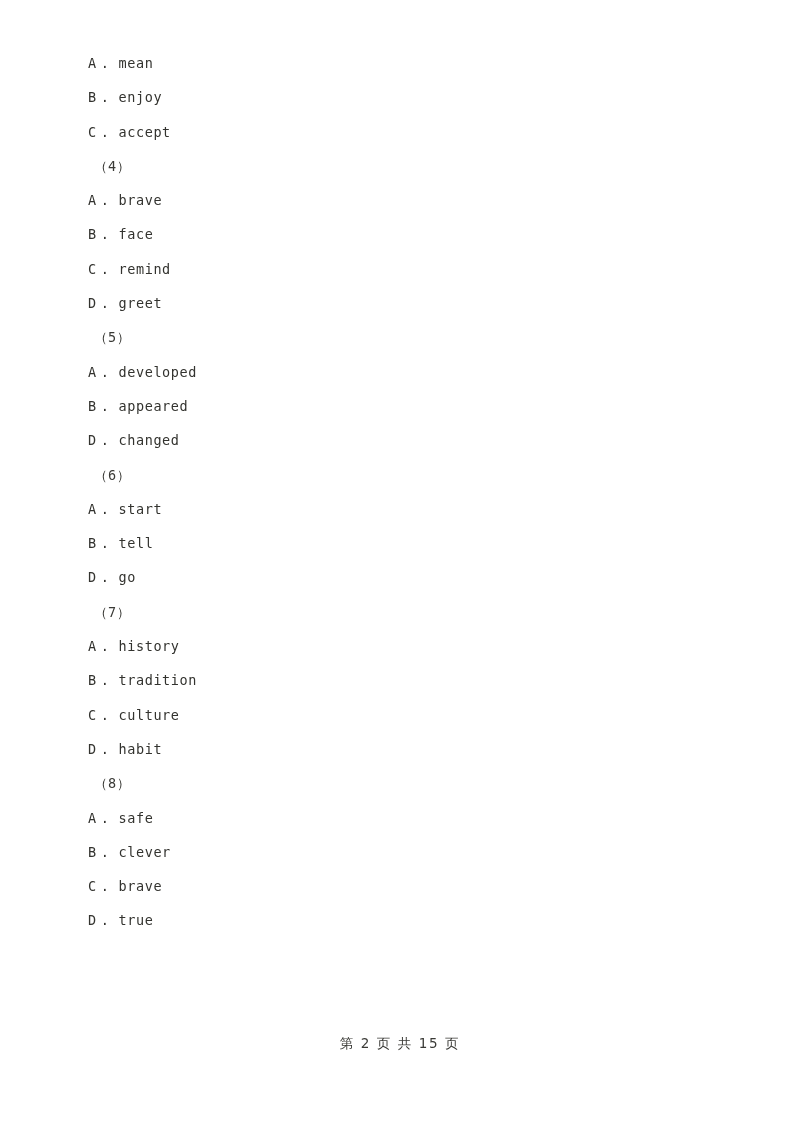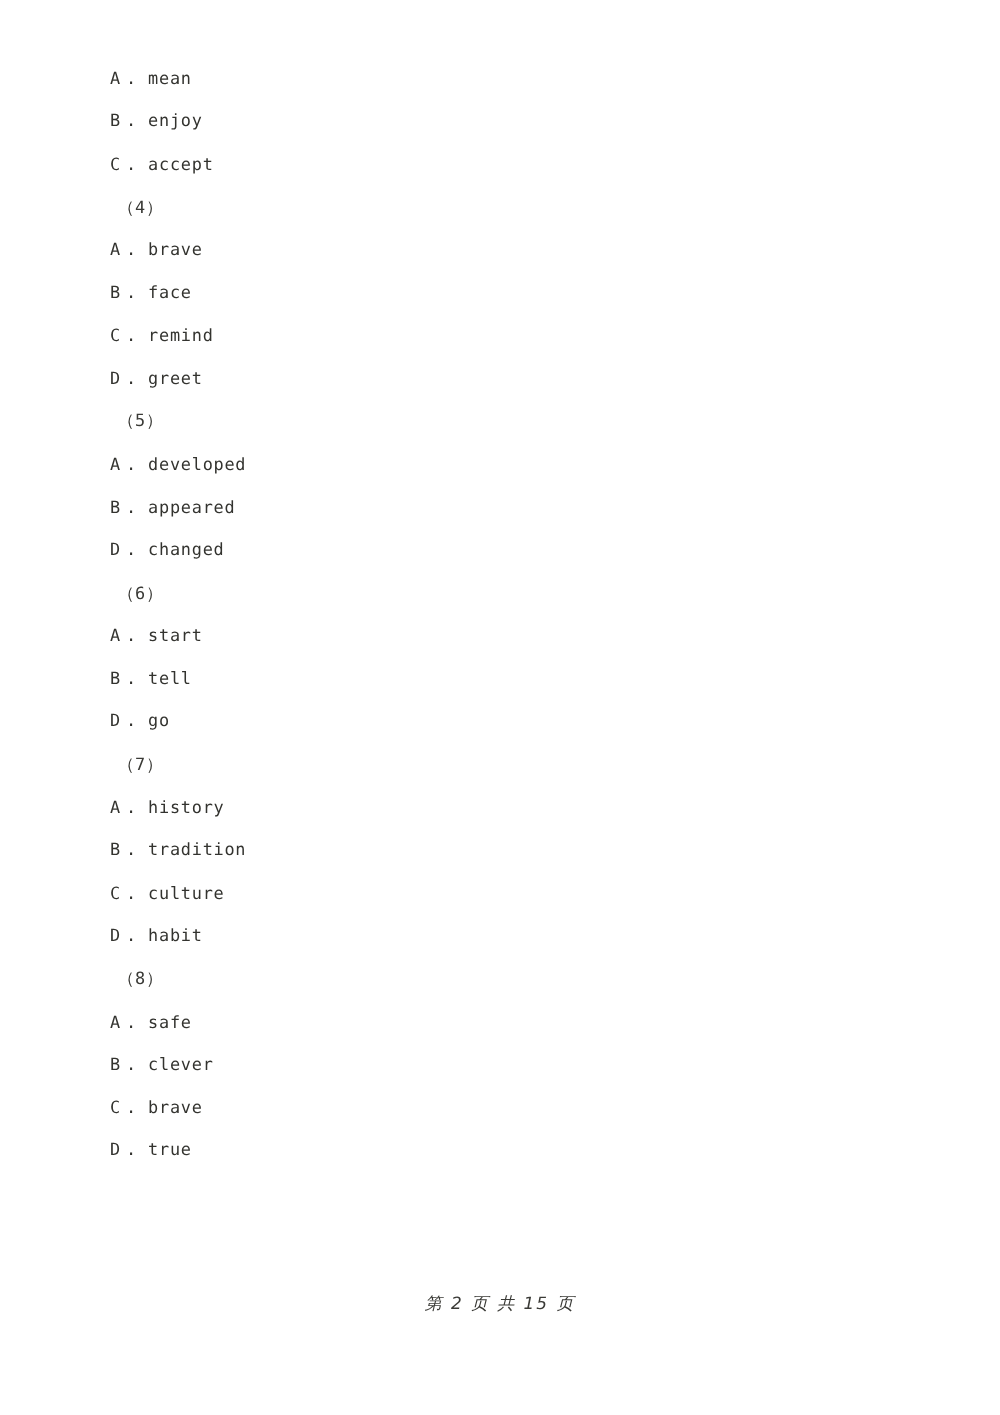--- a/index.html
+++ b/index.html
@@ -71,21 +71,20 @@
     left: 0;
     top: 1032px;
     width: 800px;
     text-align: center;
     font-size: 13.5px;
     line-height: 22px;
     letter-spacing: 1.6px;
     color: #3a3a36;
     font-family: "DejaVu Sans", "Liberation Sans", sans-serif;
     white-space: pre;
-    font-style: italic;
   }
 </style>
 </head>
 <body>
 
 <div class="page">
 
   <div class="content">
       <div class="line option"><span class="opt-letter">A</span><span class="opt-sep">.</span><span class="opt-text">mean</span></div>
       <div class="line option"><span class="opt-letter">B</span><span class="opt-sep">.</span><span class="opt-text">enjoy</span></div>

